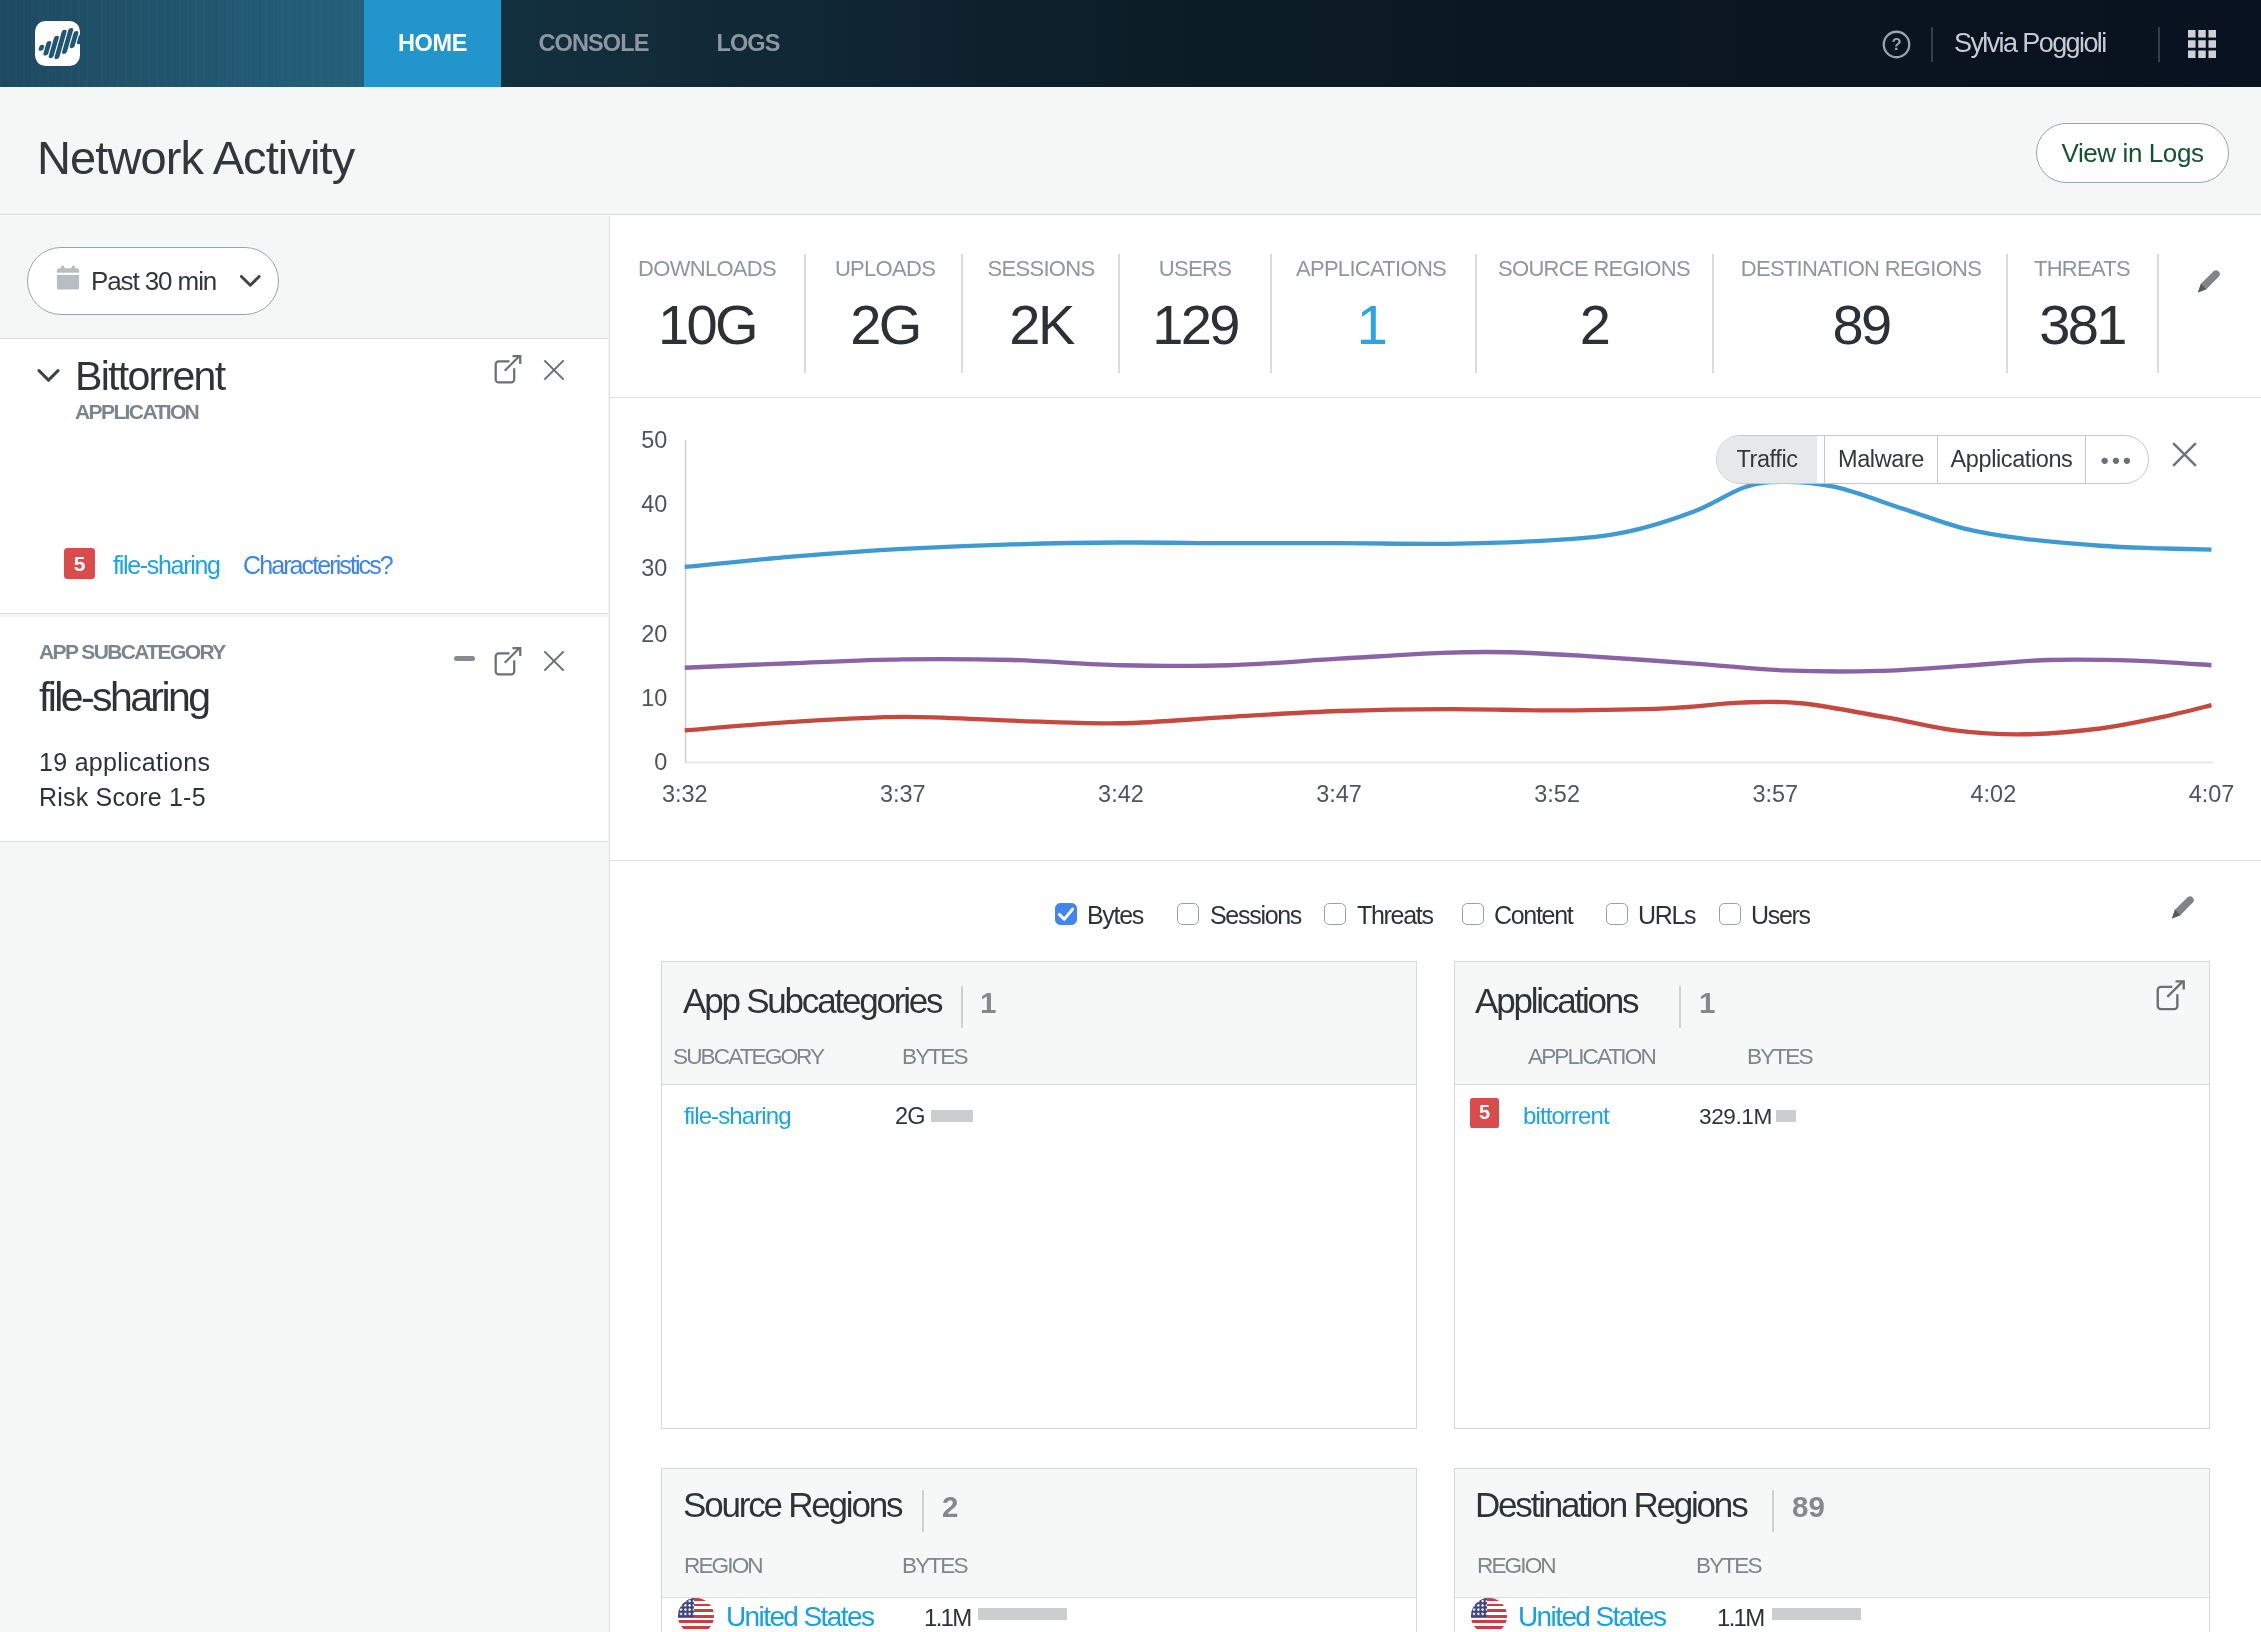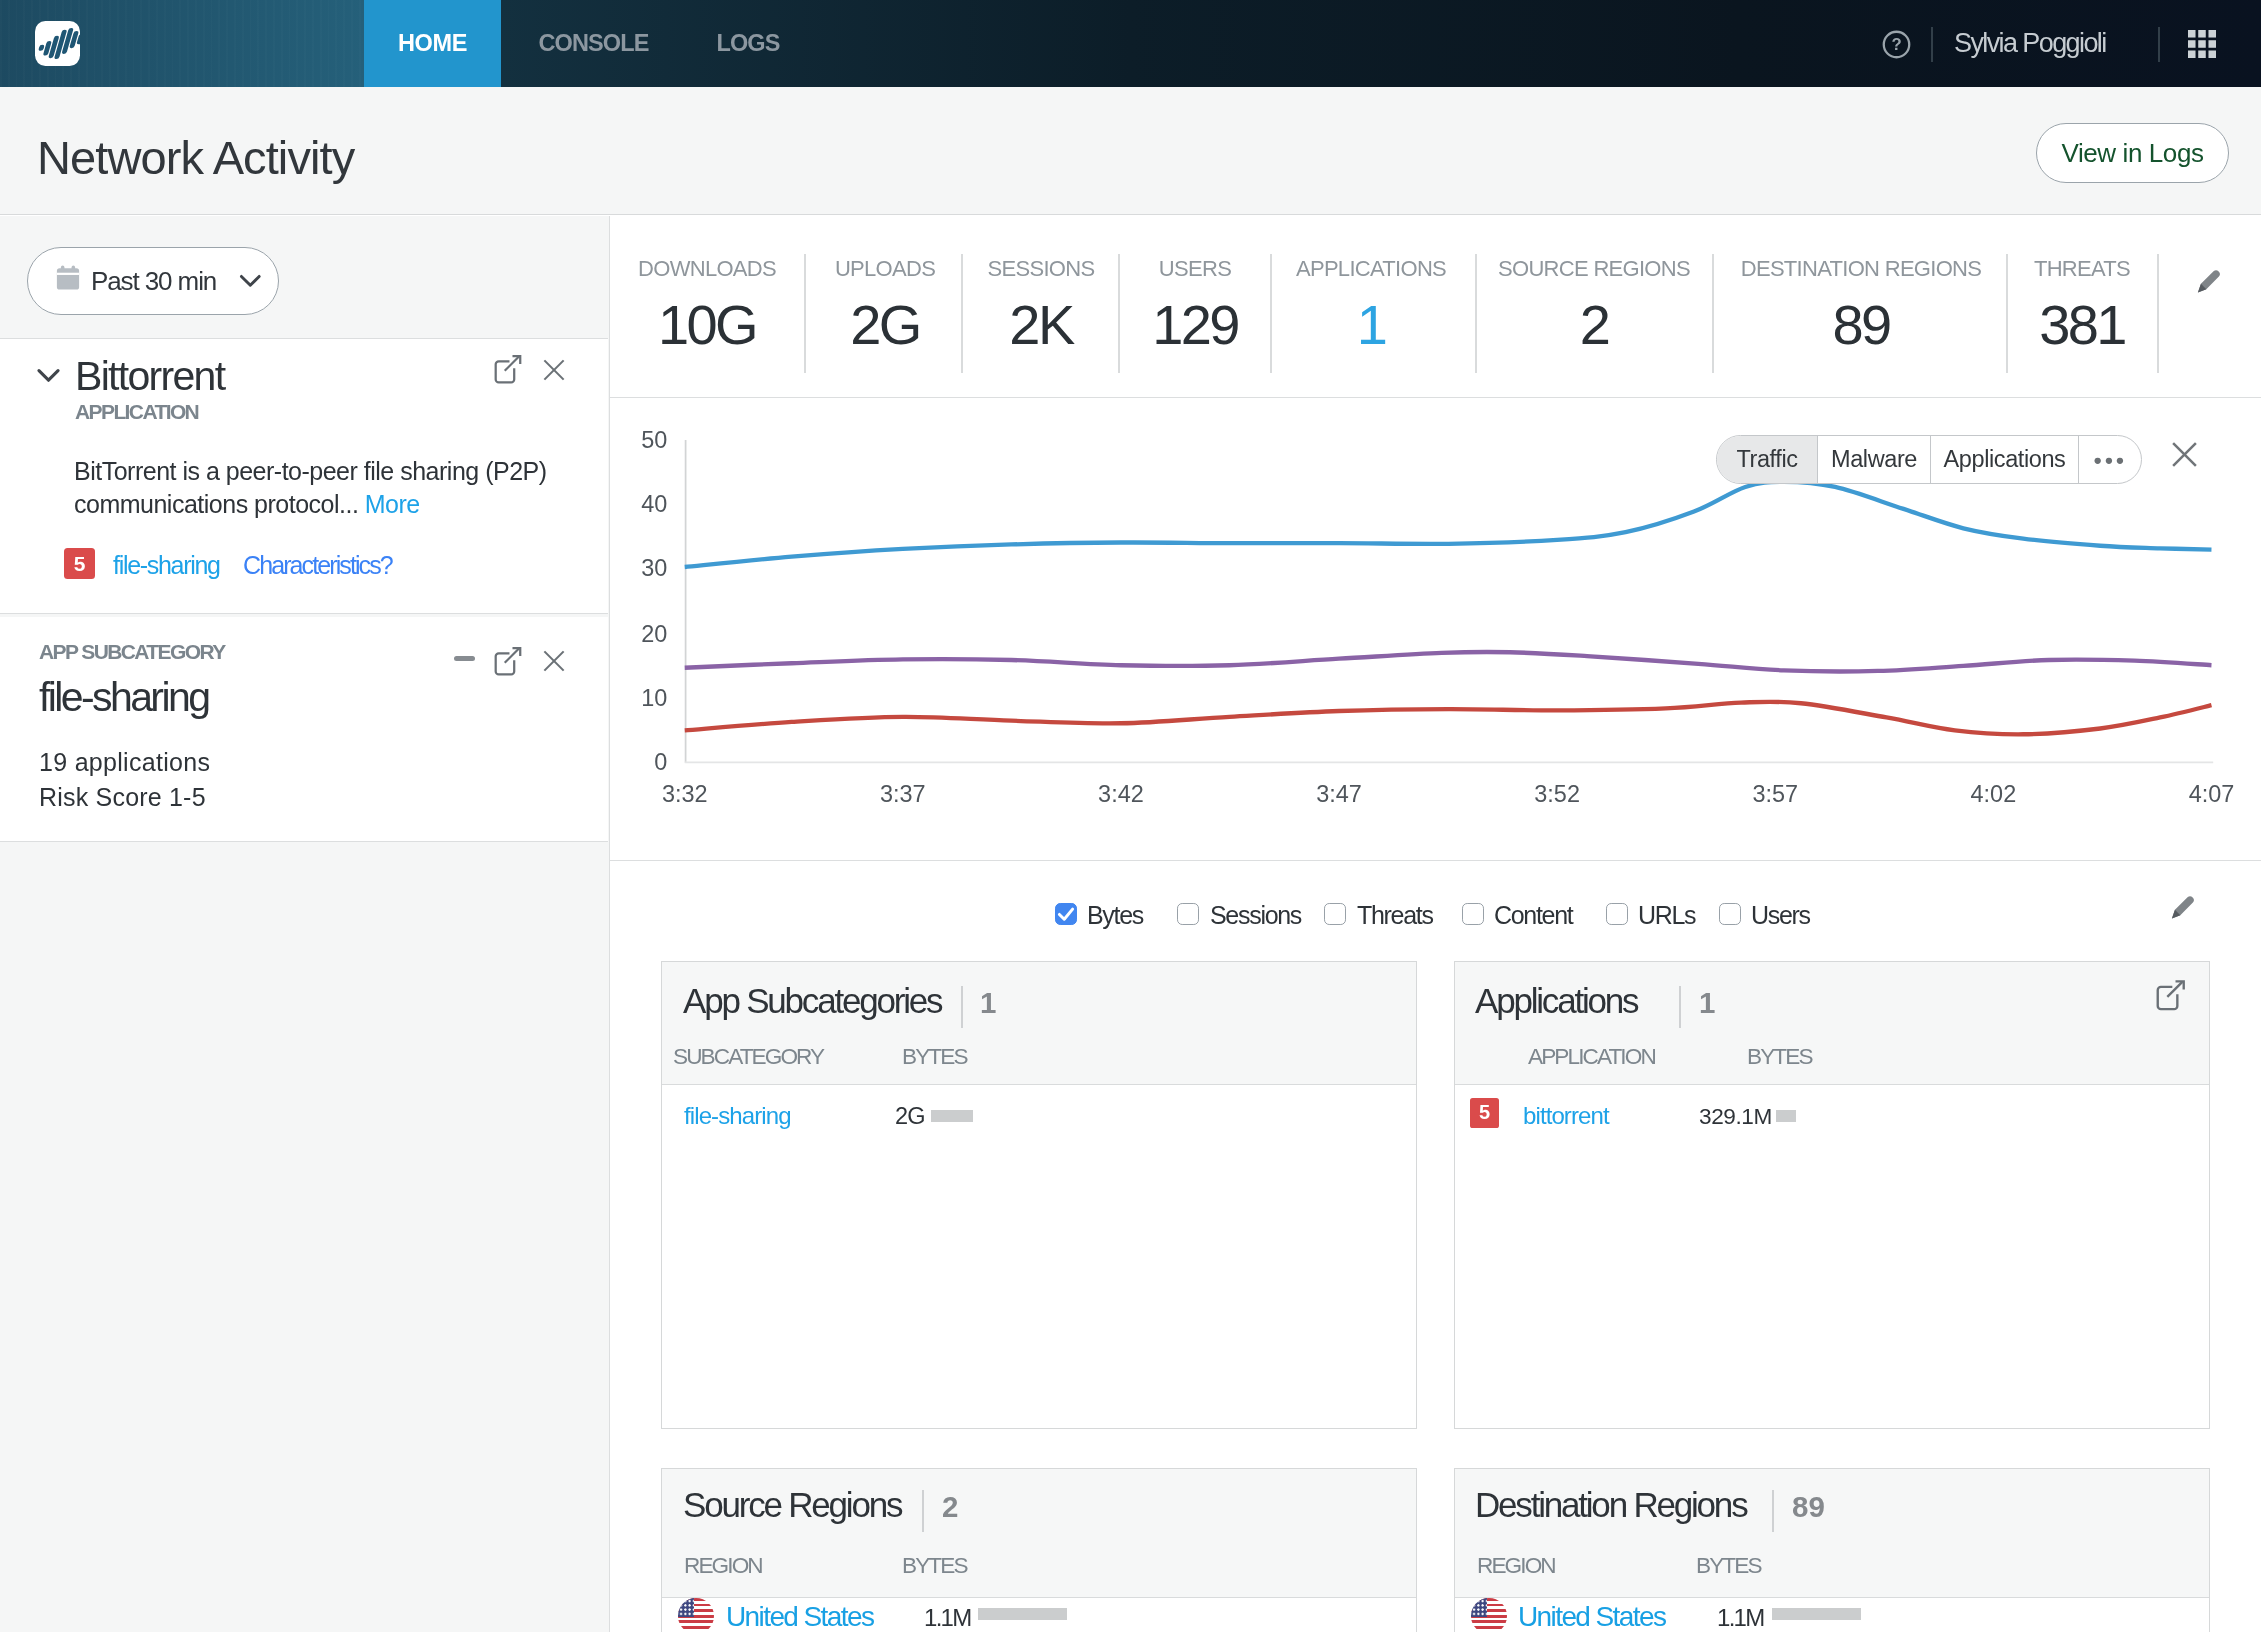--- a/index.html
+++ b/index.html
@@ -132,21 +132,20 @@
       </svg>
     </div>
   </div>
 
   <div class="card" id="card1">
     <svg class="ic" style="left:25px;top:22.6px" width="47" height="29.5" viewBox="0 0 54 34">
       <polyline points="16,10 27,21 38,10" fill="none" stroke="#40454b" stroke-width="3.6" stroke-linecap="round" stroke-linejoin="round"></polyline>
     </svg>
     <h2>Bittorrent</h2>
     <div class="cardlabel" style="position:absolute;left:75px;top:61px;">APPLICATION</div>
-    <p>BitTorrent is a peer-to-peer file sharing (P2P) communications protocol... <a class="blue">More</a></p>
     <div style="position:absolute;left:64px;top:209px;width:521px;height:35px;">
       <div id="badge1" style="top:0;">5</div>
       <div class="cell blue" style="left:49px;top:2.6px;color:#1da2e8;font-size:25px;letter-spacing:-1.3px;">file-sharing</div>
       <div class="cell" style="left:179px;top:2.6px;color:#3b82f6;font-size:25px;letter-spacing:-1.9px;text-align:center;">Characteristics?</div>
     </div>
     <svg class="ic extlink" style="left:493px;top:14.8px" width="29.5" height="31" viewBox="0 0 34 36">
         <path d="M24.5 16.5 V29.5 a3.5 3.5 0 0 1 -3.5 3.5 H6.5 A3.5 3.5 0 0 1 3 29.5 V12 A3.5 3.5 0 0 1 6.5 8.5 H19" fill="none" stroke="#6a7076" stroke-width="2.6"></path>
         <line x1="13.5" y1="19.5" x2="30" y2="3" stroke="#6a7076" stroke-width="2.6"></line>
         <polyline points="22.5,2.5 31.5,2.5 31.5,11.5" fill="none" stroke="#6a7076" stroke-width="2.6"></polyline>
       </svg>
@@ -241,21 +240,21 @@
         <text x="588" y="464" text-anchor="middle">3:42</text>
         <text x="839" y="464" text-anchor="middle">3:47</text>
         <text x="1090" y="464" text-anchor="middle">3:52</text>
         <text x="1341" y="464" text-anchor="middle">3:57</text>
         <text x="1592" y="464" text-anchor="middle">4:02</text>
         <text x="1843" y="464" text-anchor="middle">4:07</text>
       </g>
     </svg>
     <div id="segwrap">
       <div class="seg" style="width:100px;background:#e7e8e9;">Traffic</div>
-      <div class="seg" style="width:113px;border-left:1.7px solid #c4c7ca;">Malware</div>
+      <div class="seg" style="width:113px;border-left:1.7px solid #c4c7ca;margin-left:7px;">Malware</div>
       <div class="seg" style="width:148px;border-left:1.7px solid #c4c7ca;">Applications</div>
       <div class="seg" style="width:63px;border-left:1.7px solid #c4c7ca;color:#6b7074;letter-spacing:2.2px;font-size:14.8px;">●●●</div>
     </div>
     <svg class="ic xicon2" style="left:1557px;top:38px" width="35" height="35" viewBox="0 0 40 40">
         <line x1="7" y1="7" x2="33" y2="33" stroke="#707478" stroke-width="2.8"></line>
         <line x1="33" y1="7" x2="7" y2="33" stroke="#707478" stroke-width="2.8"></line>
       </svg>
   </div>
 
   <div id="cbrow">

